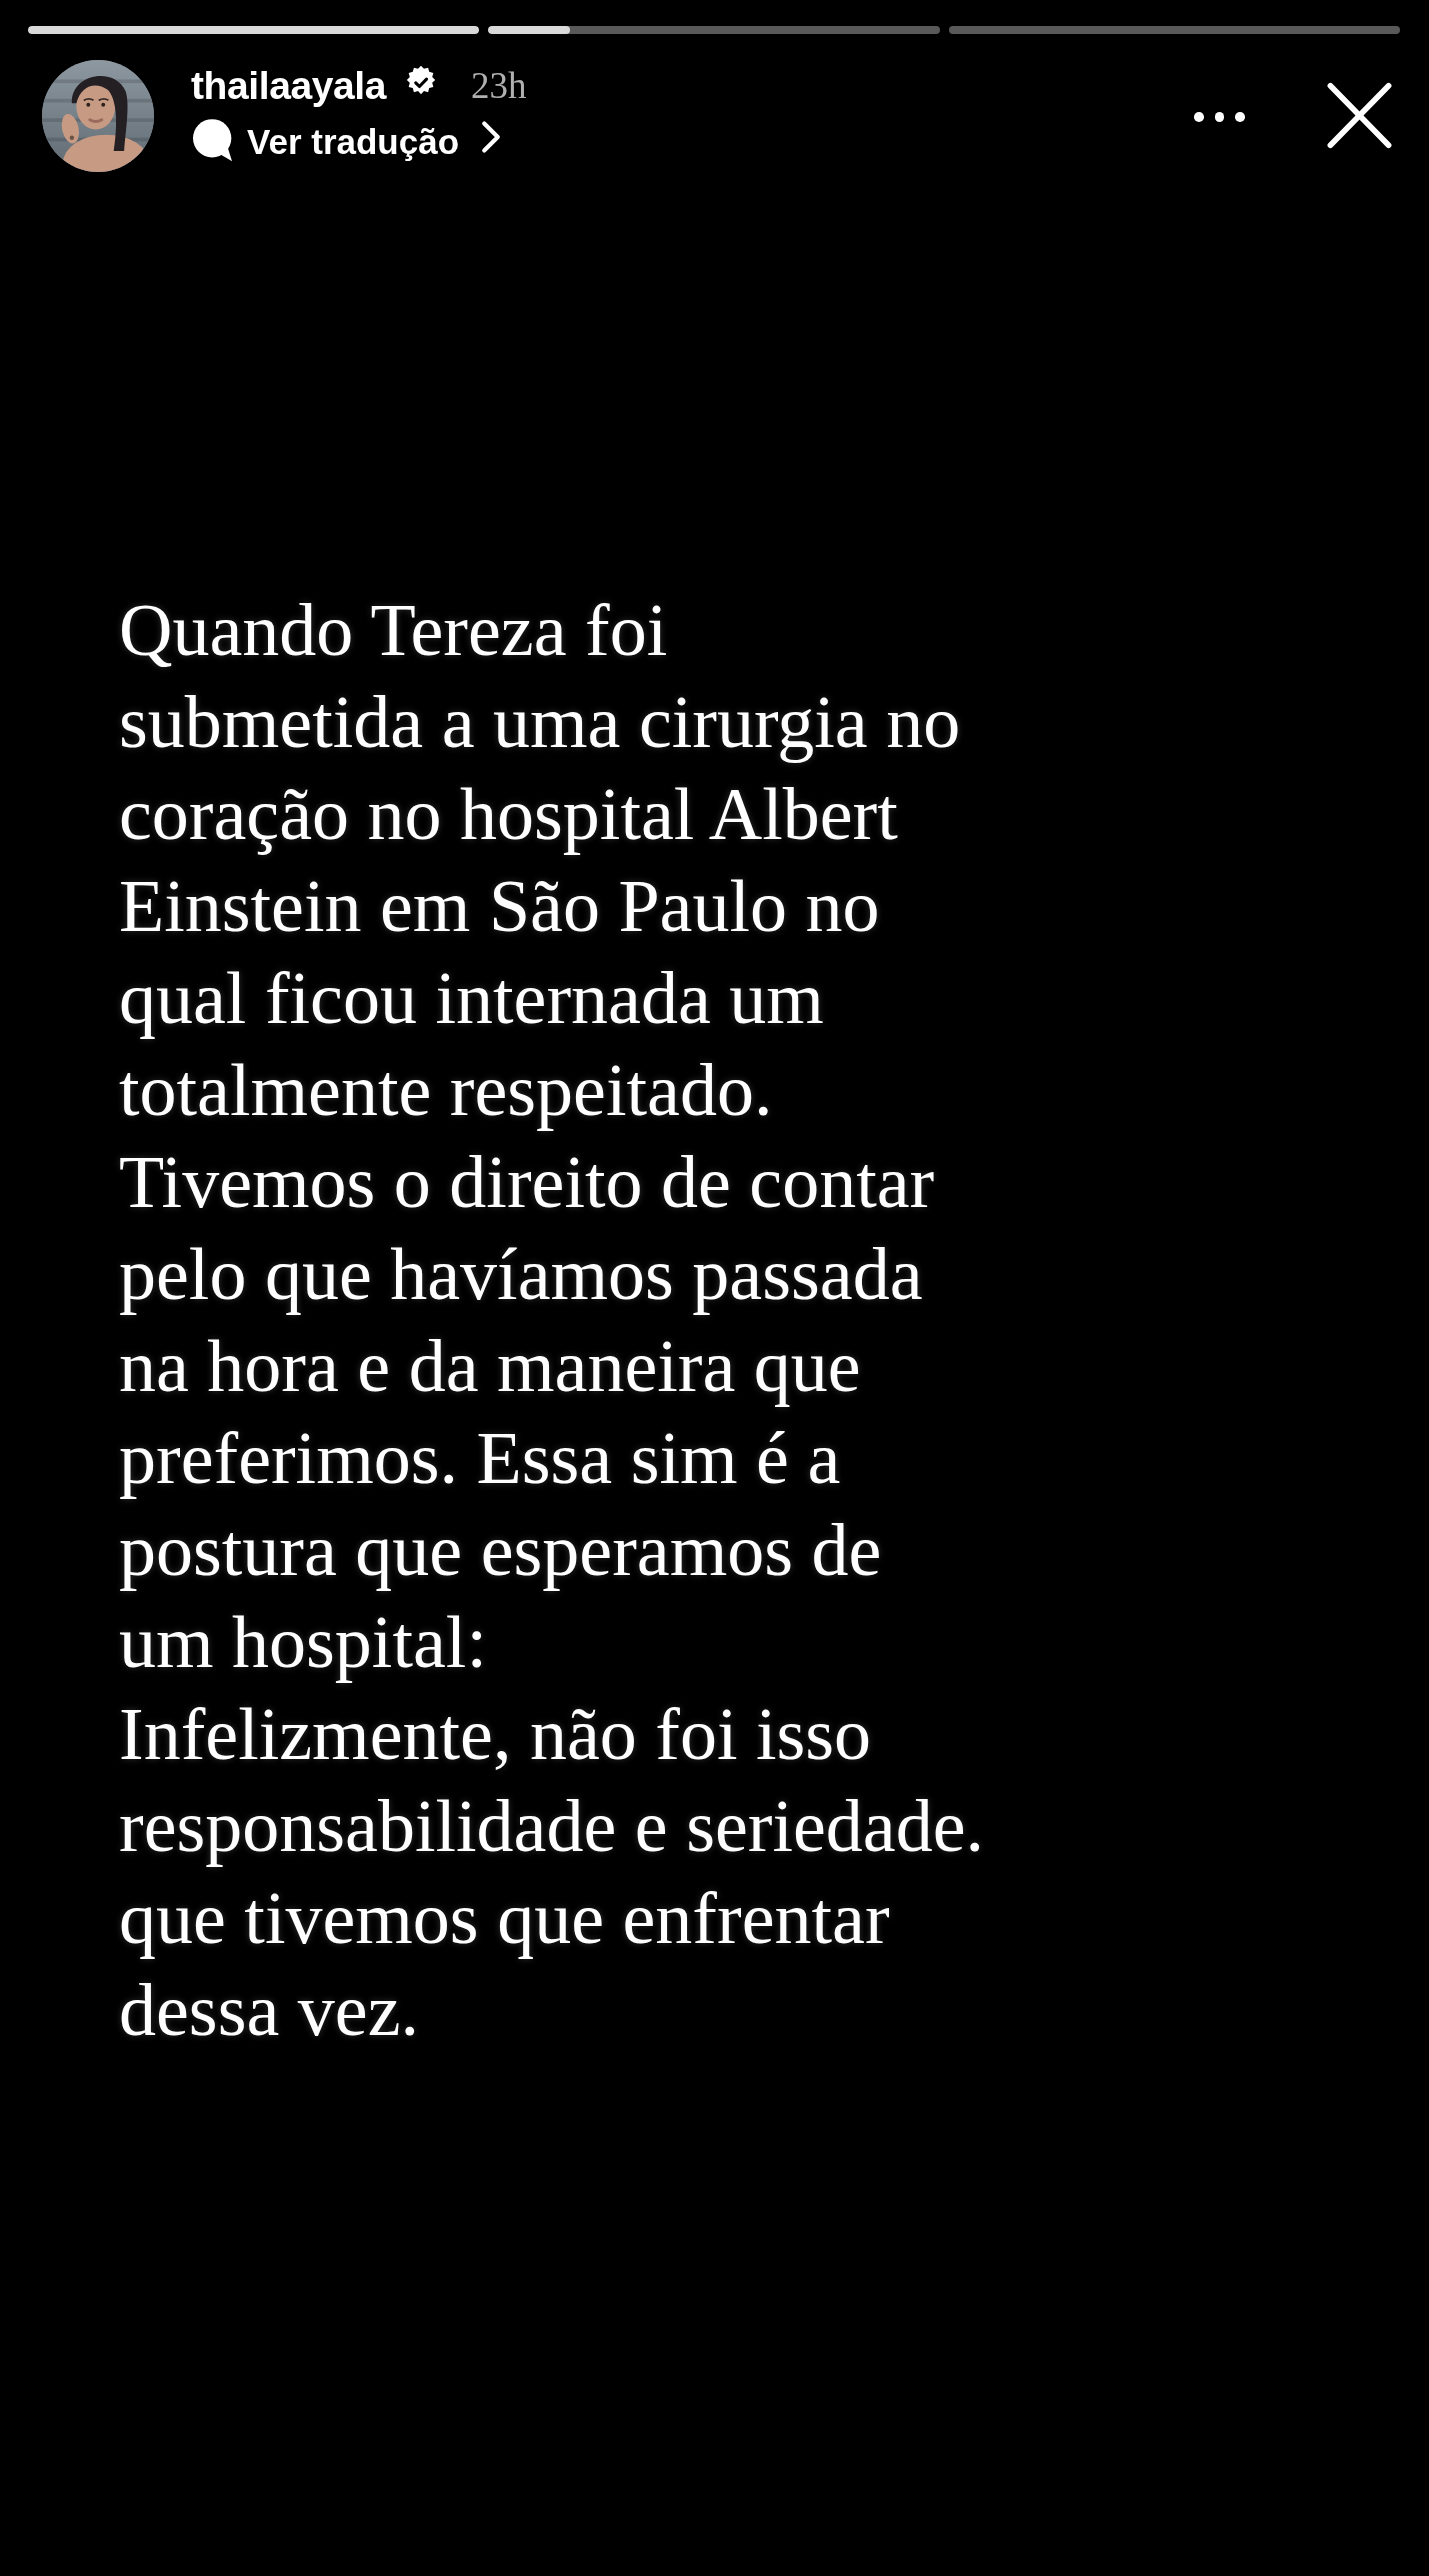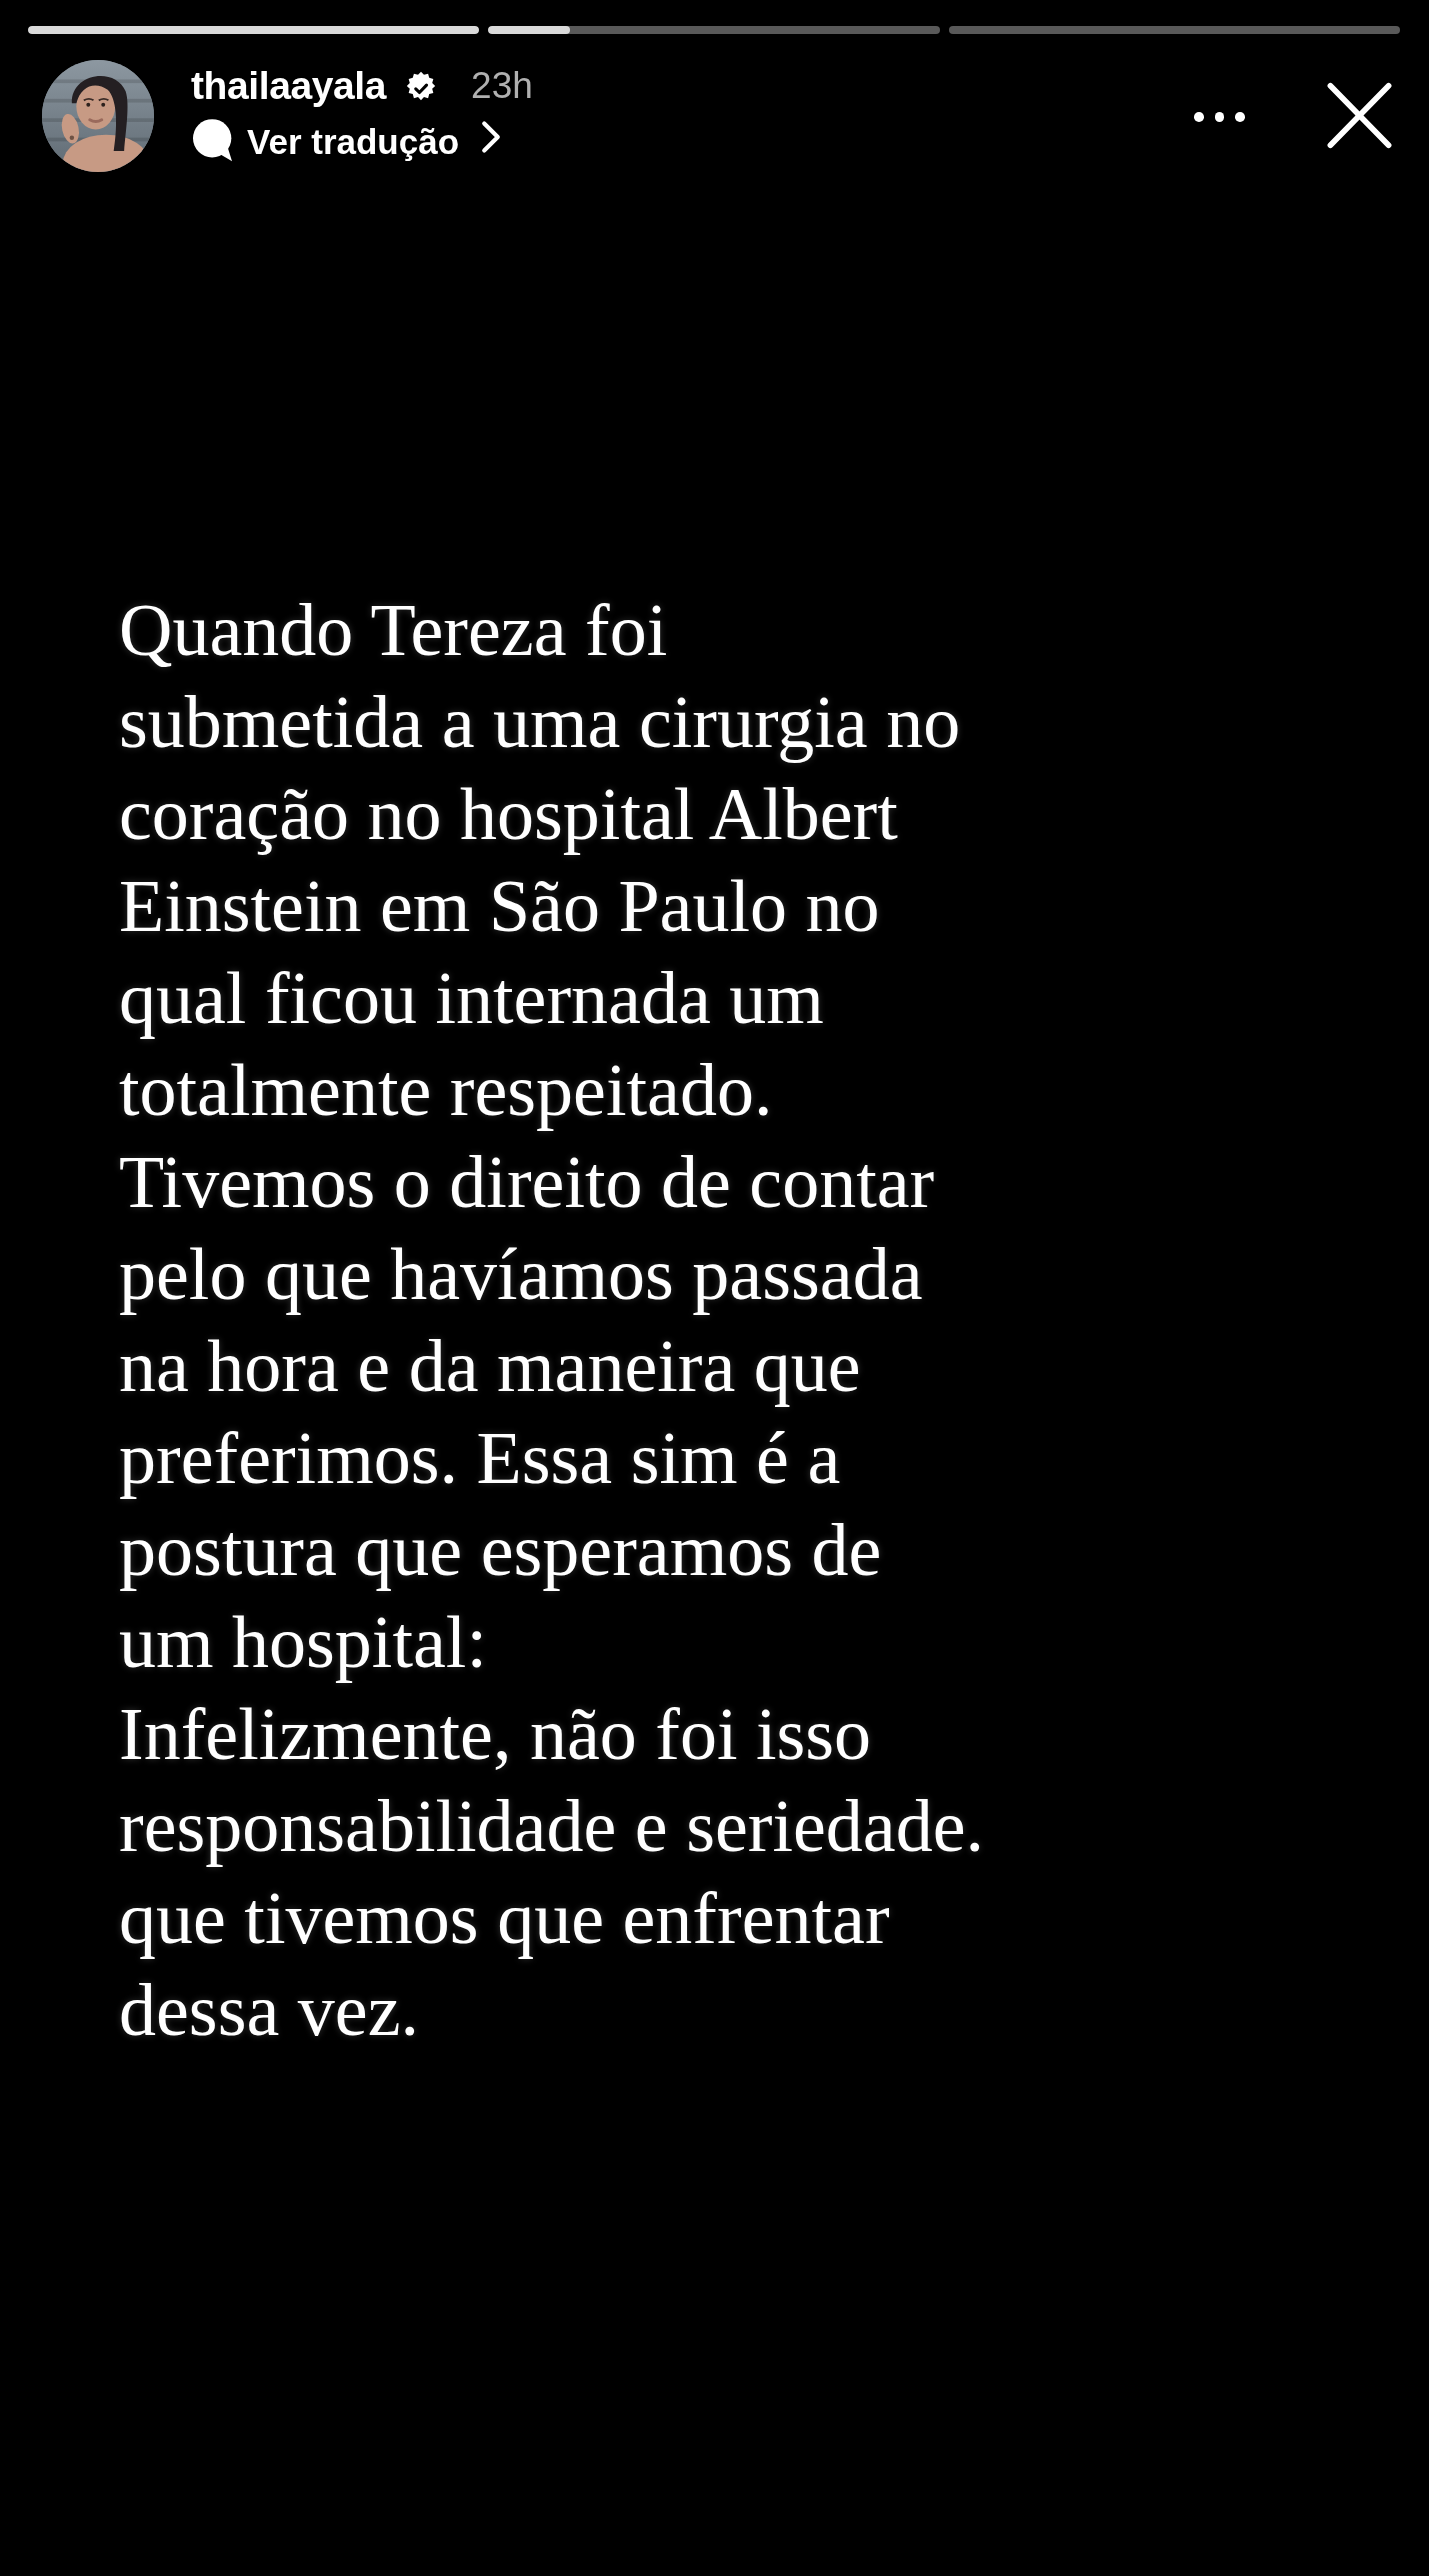--- a/index.html
+++ b/index.html
@@ -35,31 +35,31 @@
 
   
   .avatar{
     position:absolute;left:42px;top:60px;width:112px;height:112px;
     border-radius:50%;overflow:hidden;background:#77828c;
   }
   .avatar svg{display:block;width:112px;height:112px;}
 
   .user-row{
     position:absolute;left:191px;top:63px;height:46px;
-    display:flex;align-items:center;
+    display:flex;align-items:flex-start;
   }
   .username{
     color:var(--text-primary);
     font-size:39px;font-weight:700;letter-spacing:-0.4px;
     line-height:46px;white-space:nowrap;
   }
   .badge{width:34px;height:34px;margin-left:18px;display:flex;}
   .timestamp{
     color:var(--timestamp);
-    font-size:37px;font-weight:400;margin-left:33px;line-height:46px;
+    font-size:37px;font-weight:400;margin-left:33px;line-height:46px;font-family:Liberation Serif, serif;
   }
 
   .translate-row{
     position:absolute;left:193px;top:119px;height:45px;
     display:flex;align-items:flex-start;cursor:pointer;
   }
   .bubble{width:42px;height:43px;display:flex;}
   .translate-label{
     color:var(--text-primary);
     font-size:35px;font-weight:600;margin-left:12px;line-height:45px;

